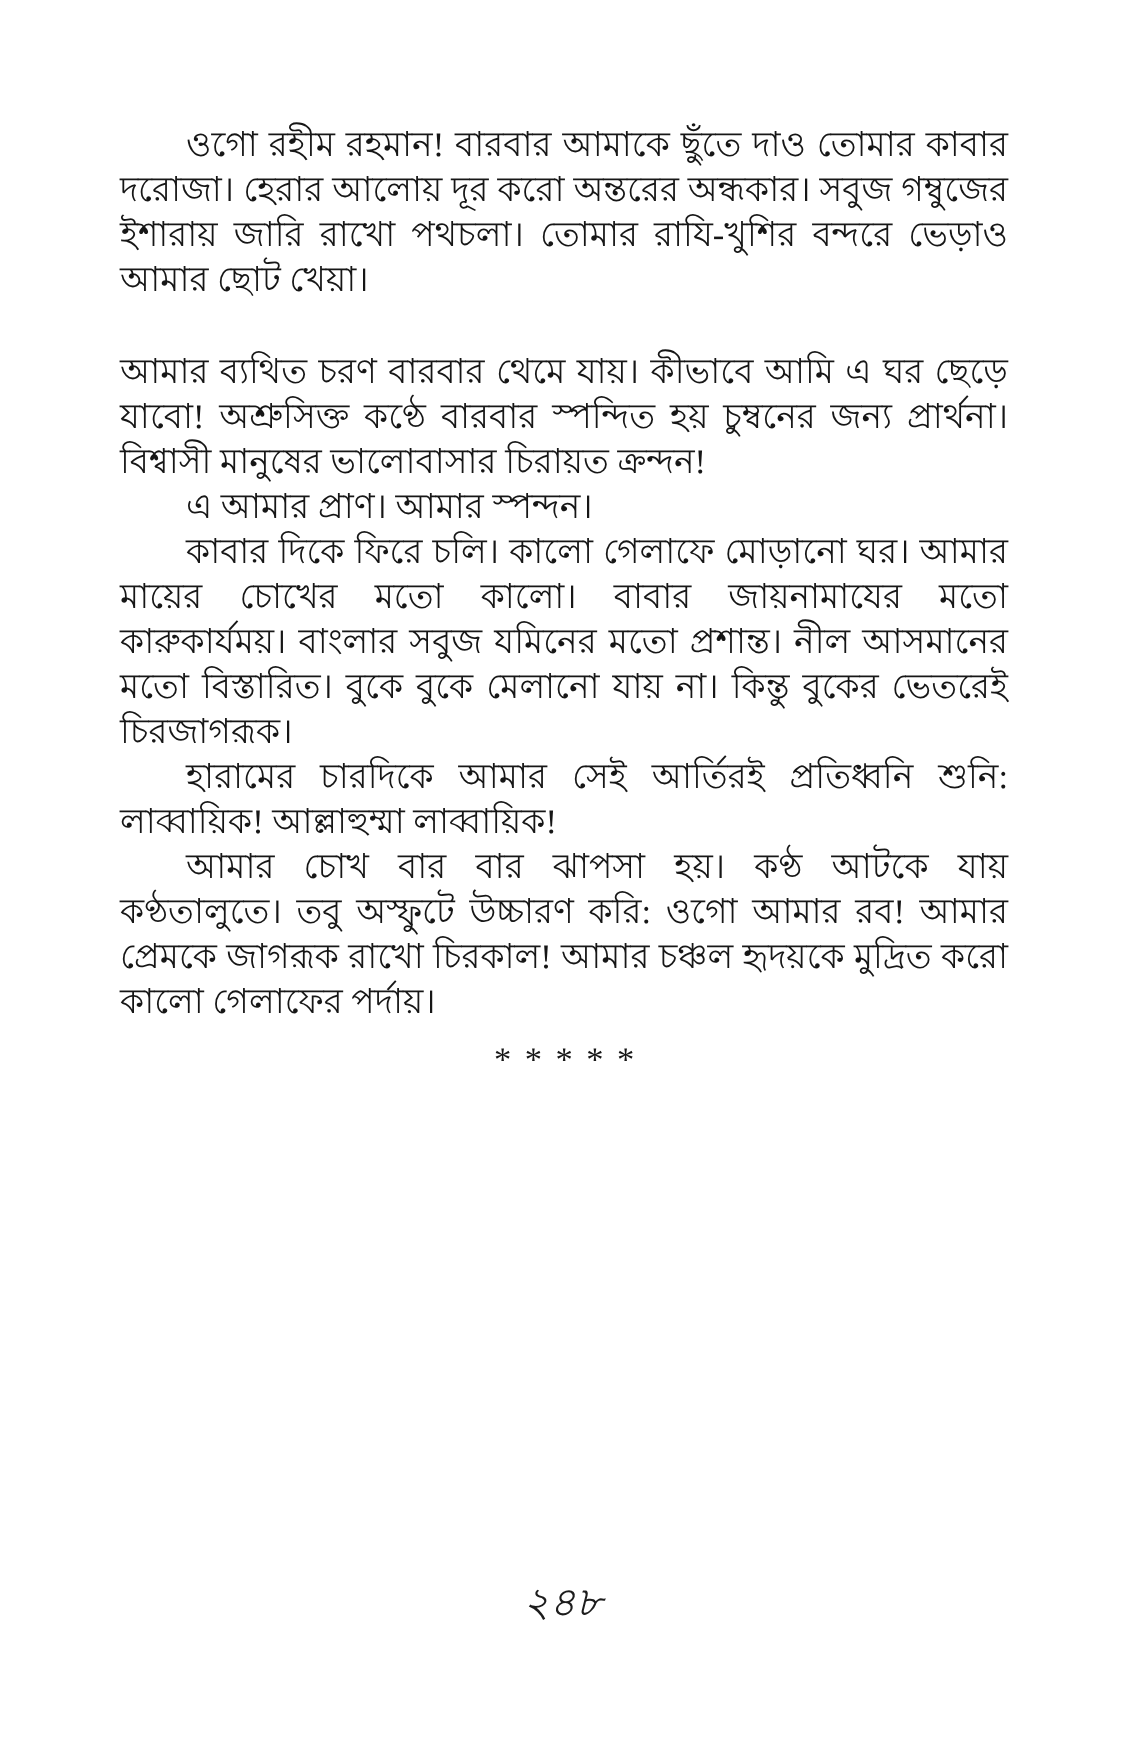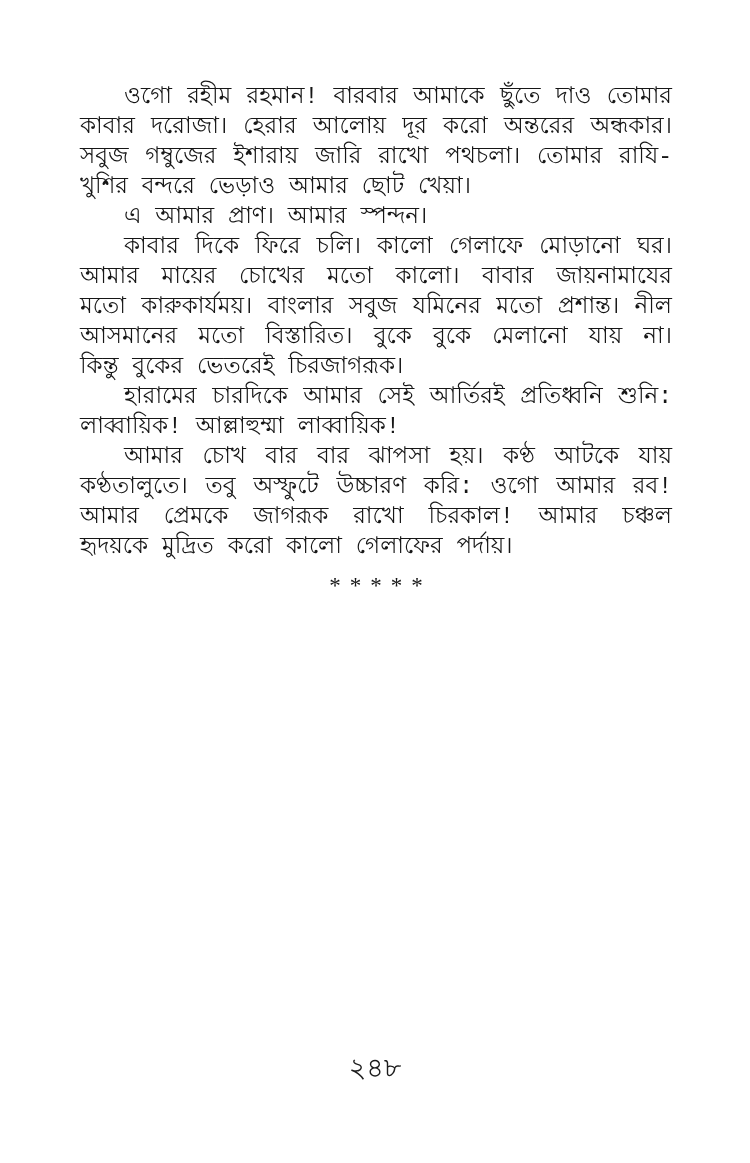--- a/index.html
+++ b/index.html
@@ -22,21 +22,20 @@
     left: 80px;
     width: 592px;
     font-size: 23px;
     line-height: 30px;
     text-align: justify;
     text-justify: inter-word;
   }
   .para {
     margin: 0;
     padding: 0;
-    font-family: Liberation Mono, monospace;
   }
   .para.indent {
     text-indent: 44px;
   }
   .para.gap-before {
     margin-top: 31px;
   }
   .separator {
     margin-top: 9px;
     text-align: center;
@@ -44,34 +43,36 @@
     letter-spacing: 9px;
     padding-left: 9px; 
     white-space: nowrap;
   }
   .page-number {
     position: absolute;
     top: 1051px;
     left: 0;
     width: 750px;
     text-align: center;
+    font-style: italic;
     font-size: 27px;
     line-height: 34px;
     color: #1c1c1c;
   }
 </style>
 </head>
 <body>
 
 <div class="page">
 
   <main class="text-block">
 
     <p class="para indent">ওগো রহীম রহমান! বারবার আমাকে ছুঁতে দাও তোমার কাবার দরোজা। হেরার আলোয় দূর করো অন্তরের অন্ধকার। সবুজ গম্বুজের ইশারায় জারি রাখো পথচলা। তোমার রাযি-খুশির বন্দরে ভেড়াও আমার ছোট খেয়া।</p>
 
+    <p class="para gap-before">আমার ব্যথিত চরণ বারবার থেমে যায়। কীভাবে আমি এ ঘর ছেড়ে যাবো! অশ্রুসিক্ত কণ্ঠে বারবার স্পন্দিত হয় চুম্বনের জন্য প্রার্থনা। বিশ্বাসী মানুষের ভালোবাসার চিরায়ত ক্রন্দন!</p>
 
     <p class="para indent">এ আমার প্রাণ। আমার স্পন্দন।</p>
 
     <p class="para indent">কাবার দিকে ফিরে চলি। কালো গেলাফে মোড়ানো ঘর। আমার মায়ের চোখের মতো কালো। বাবার জায়নামাযের মতো কারুকার্যময়। বাংলার সবুজ যমিনের মতো প্রশান্ত। নীল আসমানের মতো বিস্তারিত। বুকে বুকে মেলানো যায় না। কিন্তু বুকের ভেতরেই চিরজাগরূক।</p>
 
 
 
     <p class="para indent">হারামের চারদিকে আমার সেই আর্তিরই প্রতিধ্বনি শুনি: লাব্বায়িক! আল্লাহুম্মা লাব্বায়িক!</p>
 
     <p class="para indent">আমার চোখ বার বার ঝাপসা হয়। কণ্ঠ আটকে যায় কণ্ঠতালুতে। তবু অস্ফুটে উচ্চারণ করি: ওগো আমার রব! আমার প্রেমকে জাগরূক রাখো চিরকাল! আমার চঞ্চল হৃদয়কে মুদ্রিত করো কালো গেলাফের পর্দায়।</p>

